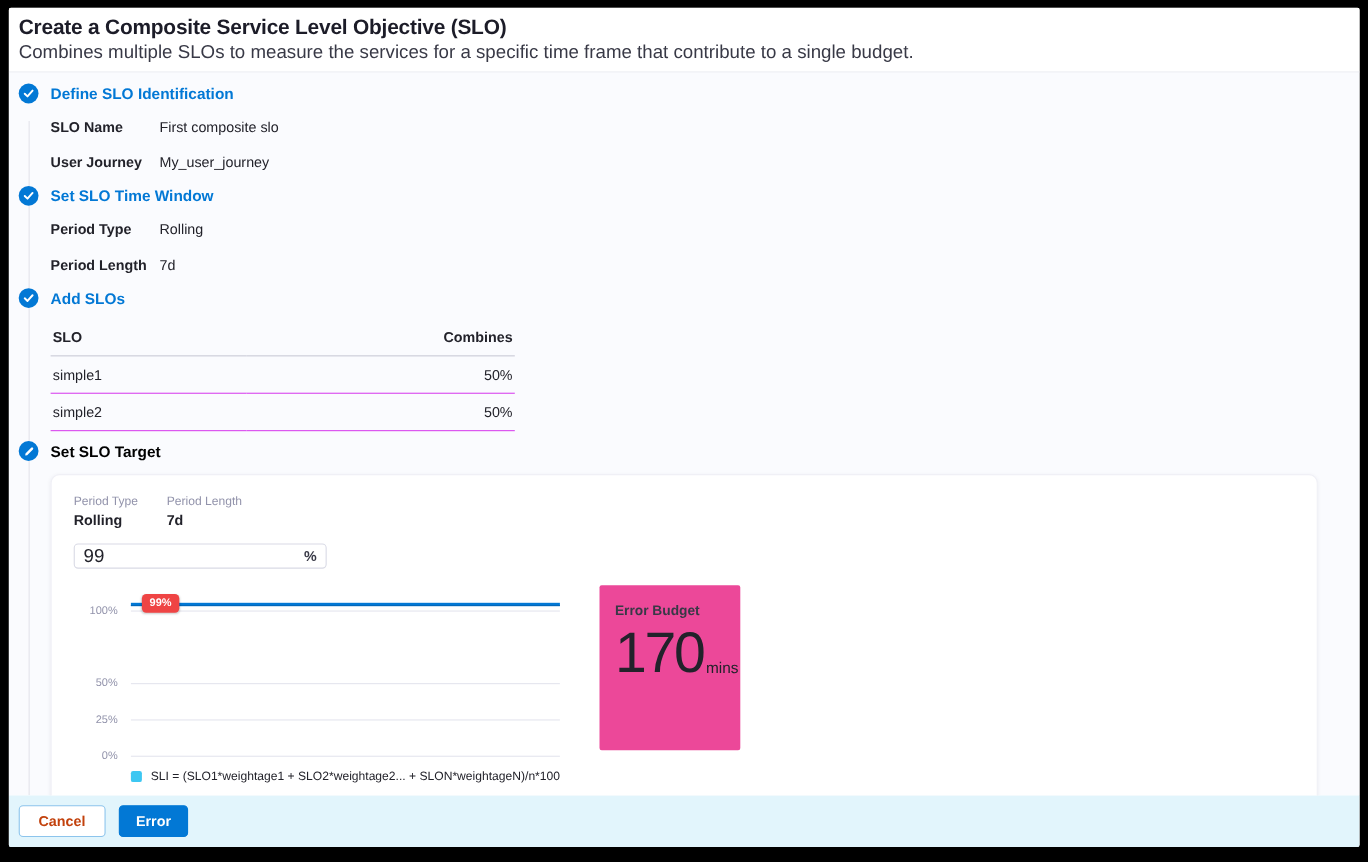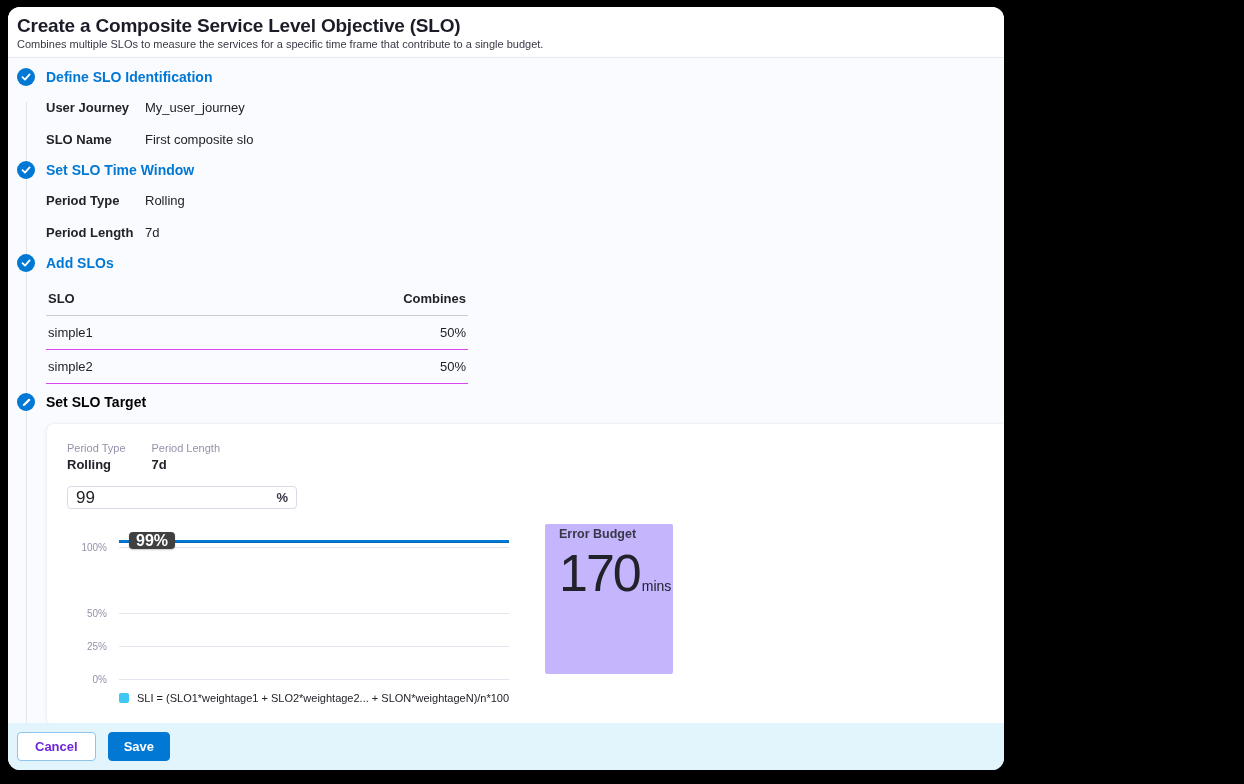--- a/index.html
+++ b/index.html
@@ -4,31 +4,31 @@
 <style>
   * { box-sizing: border-box; margin: 0; padding: 0; }
   html,body { width:1244px; height:784px; }
   body {
     background:#000;
     font-family:"Liberation Sans","DejaVu Sans",sans-serif;
     position:relative;
     overflow:hidden;
   }
   .window {
-    position:absolute; left:8px; top:7px; width:996px; height:763px;
-    background:#fff; border-radius:12px; overflow:hidden;
+    position:absolute; left:8px; top:7px; width:1228px; height:763px;
+    background:#fff; border-radius:2px; overflow:hidden;
     display:flex; flex-direction:column;
   }
   
   .hdr {
     background:#fff; border-bottom:1px solid #e8e9ef;
     padding:8px 12px 7px 9px; flex:0 0 43px;
   }
   .hdr h1 { font-size:19px; font-weight:700; color:#1c1c28; letter-spacing:-.2px; line-height:21px;}
-  .hdr p  { font-size:11px; color:#383946; margin-top:2px; }
+  .hdr p  { font-size:17px; color:#383946; margin-top:2px; }
   
   .content {
     flex:1 1 auto; background:#fafbfe; position:relative; overflow:hidden;
     padding:11px 12px 0 9px;
   }
   .stepper-line { position:absolute; left:18px; top:44px; bottom:0; width:1px; background:#e3e4ec; }
   .step { position:relative; padding-left:29px; margin-bottom:6px; }
   .step-head { display:flex; align-items:center; cursor:pointer; margin-bottom:13px; position:relative; }
   .step-icon {
     position:absolute; left:-29px; width:18px; height:18px; border-radius:50%;
@@ -74,43 +74,43 @@
   .chart-zone { display:flex; align-items:flex-start; margin-top:23px; }
   .chart { position:relative; width:442px; height:150px; flex:0 0 442px; }
   .chart-row { position:absolute; left:0; right:0; display:flex; align-items:center; }
   .ytick { width:40px; text-align:right; font-size:10px; color:#9293ab; margin-right:12px; flex:0 0 40px;}
   .gridline { flex:1; height:1px; background:#e4e5ee; }
   .target-line {
     position:absolute; left:52px; right:0; top:8px; height:3px;
     background:#0278d5; border-bottom:1px solid #0368ba; cursor:pointer; z-index:1;
   }
   .slider-badge {
-    position:absolute; left:10px; top:-8px; background:#404040; color:#fff;
-    font-size:16px; font-weight:700; padding:2px 7px; border-radius:4px; line-height:13px;
+    position:absolute; left:10px; top:-8px; background:#ef4444; color:#fff;
+    font-size:10px; font-weight:700; padding:2px 7px; border-radius:4px; line-height:13px;
     box-shadow:0 1px 2px rgba(0,0,0,.2); cursor:pointer;
   }
   .eb-card {
-    margin-left:36px; width:128px; height:150px; background:#c4b5fd; border-radius:2px;
-    padding:3px 14px; margin-top:-8px;
+    margin-left:36px; width:128px; height:150px; background:#ec4899; border-radius:2px;
+    padding:16px 14px; margin-top:-8px;
   }
   .eb-lbl { font-size:12.5px; font-weight:600; color:#383946; margin-bottom:6px; }
   .eb-valrow { display:flex; align-items:flex-end; }
   .eb-val { font-size:52px; color:#22222a; line-height:52px; letter-spacing:-2px; }
   .eb-unit { font-size:14px; color:#22222a; margin-left:2px; margin-bottom:5px; }
   .legend-row { display:flex; align-items:center; margin:10px 0 0 52px; }
   .legend-swatch { width:10px; height:10px; background:#3dc7f2; border-radius:2px; margin-right:8px; flex:0 0 10px;}
   .legend-txt { font-size:11px; color:#22222a; }
   
   .footer {
     flex:0 0 47px; background:#e2f5fc; display:flex; align-items:center;
     padding-left:9px; gap:12px;
   }
   .btn { font-size:13px; font-weight:700; border-radius:4px; height:29px; cursor:pointer;
          font-family:"Liberation Sans","DejaVu Sans",sans-serif; }
-  .btn-cancel { background:#fff; color:#6d28d9; border:1px solid #8cc4ec; padding:0 17px; }
+  .btn-cancel { background:#fff; color:#c2410c; border:1px solid #8cc4ec; padding:0 17px; }
   .btn-save   { background:#0278d5; color:#fff; border:1px solid #0278d5; padding:0 15px; }
 </style>
 </head>
 <body>
 
 <div class="window">
 
   <div class="hdr">
     <h1>Create a Composite Service Level Objective (SLO)</h1>
     <p>Combines multiple SLOs to measure the services for a specific time frame that contribute to a single budget.</p>
@@ -122,26 +122,26 @@
     <div class="step">
       <div class="step-head">
         <span class="step-icon">
           <svg width="10" height="10" viewBox="0 0 10 10">
               <polyline points="1.5,5.2 4,7.6 8.6,2.4" fill="none" stroke="#fff" stroke-width="1.8" stroke-linecap="round" stroke-linejoin="round"></polyline>
             </svg>
         </span>
         <span class="step-title-blue">Define SLO Identification</span>
       </div>
       <div class="field">
+        <span class="lbl">SLO Name</span>
+        <span class="val">First composite slo</span>
+      </div>
+      <div class="field">
         <span class="lbl">User Journey</span>
         <span class="val">My_user_journey</span>
-      </div>
-      <div class="field">
-        <span class="lbl">SLO Name</span>
-        <span class="val">First composite slo</span>
       </div>
     </div>
 
     <div class="step">
       <div class="step-head">
         <span class="step-icon">
           <svg width="10" height="10" viewBox="0 0 10 10">
               <polyline points="1.5,5.2 4,7.6 8.6,2.4" fill="none" stroke="#fff" stroke-width="1.8" stroke-linecap="round" stroke-linejoin="round"></polyline>
             </svg>
         </span>
@@ -248,16 +248,16 @@
         <div class="legend-row">
           <span class="legend-swatch"></span>
           <span class="legend-txt">SLI = (SLO1*weightage1 + SLO2*weightage2... + SLON*weightageN)/n*100</span>
         </div>
       </div>
     </div>
   </div>
 
   <div class="footer">
     <button class="btn btn-cancel">Cancel</button>
-    <button class="btn btn-save">Save</button>
+    <button class="btn btn-save">Error</button>
   </div>
 
 </div>
 
 </body></html>

